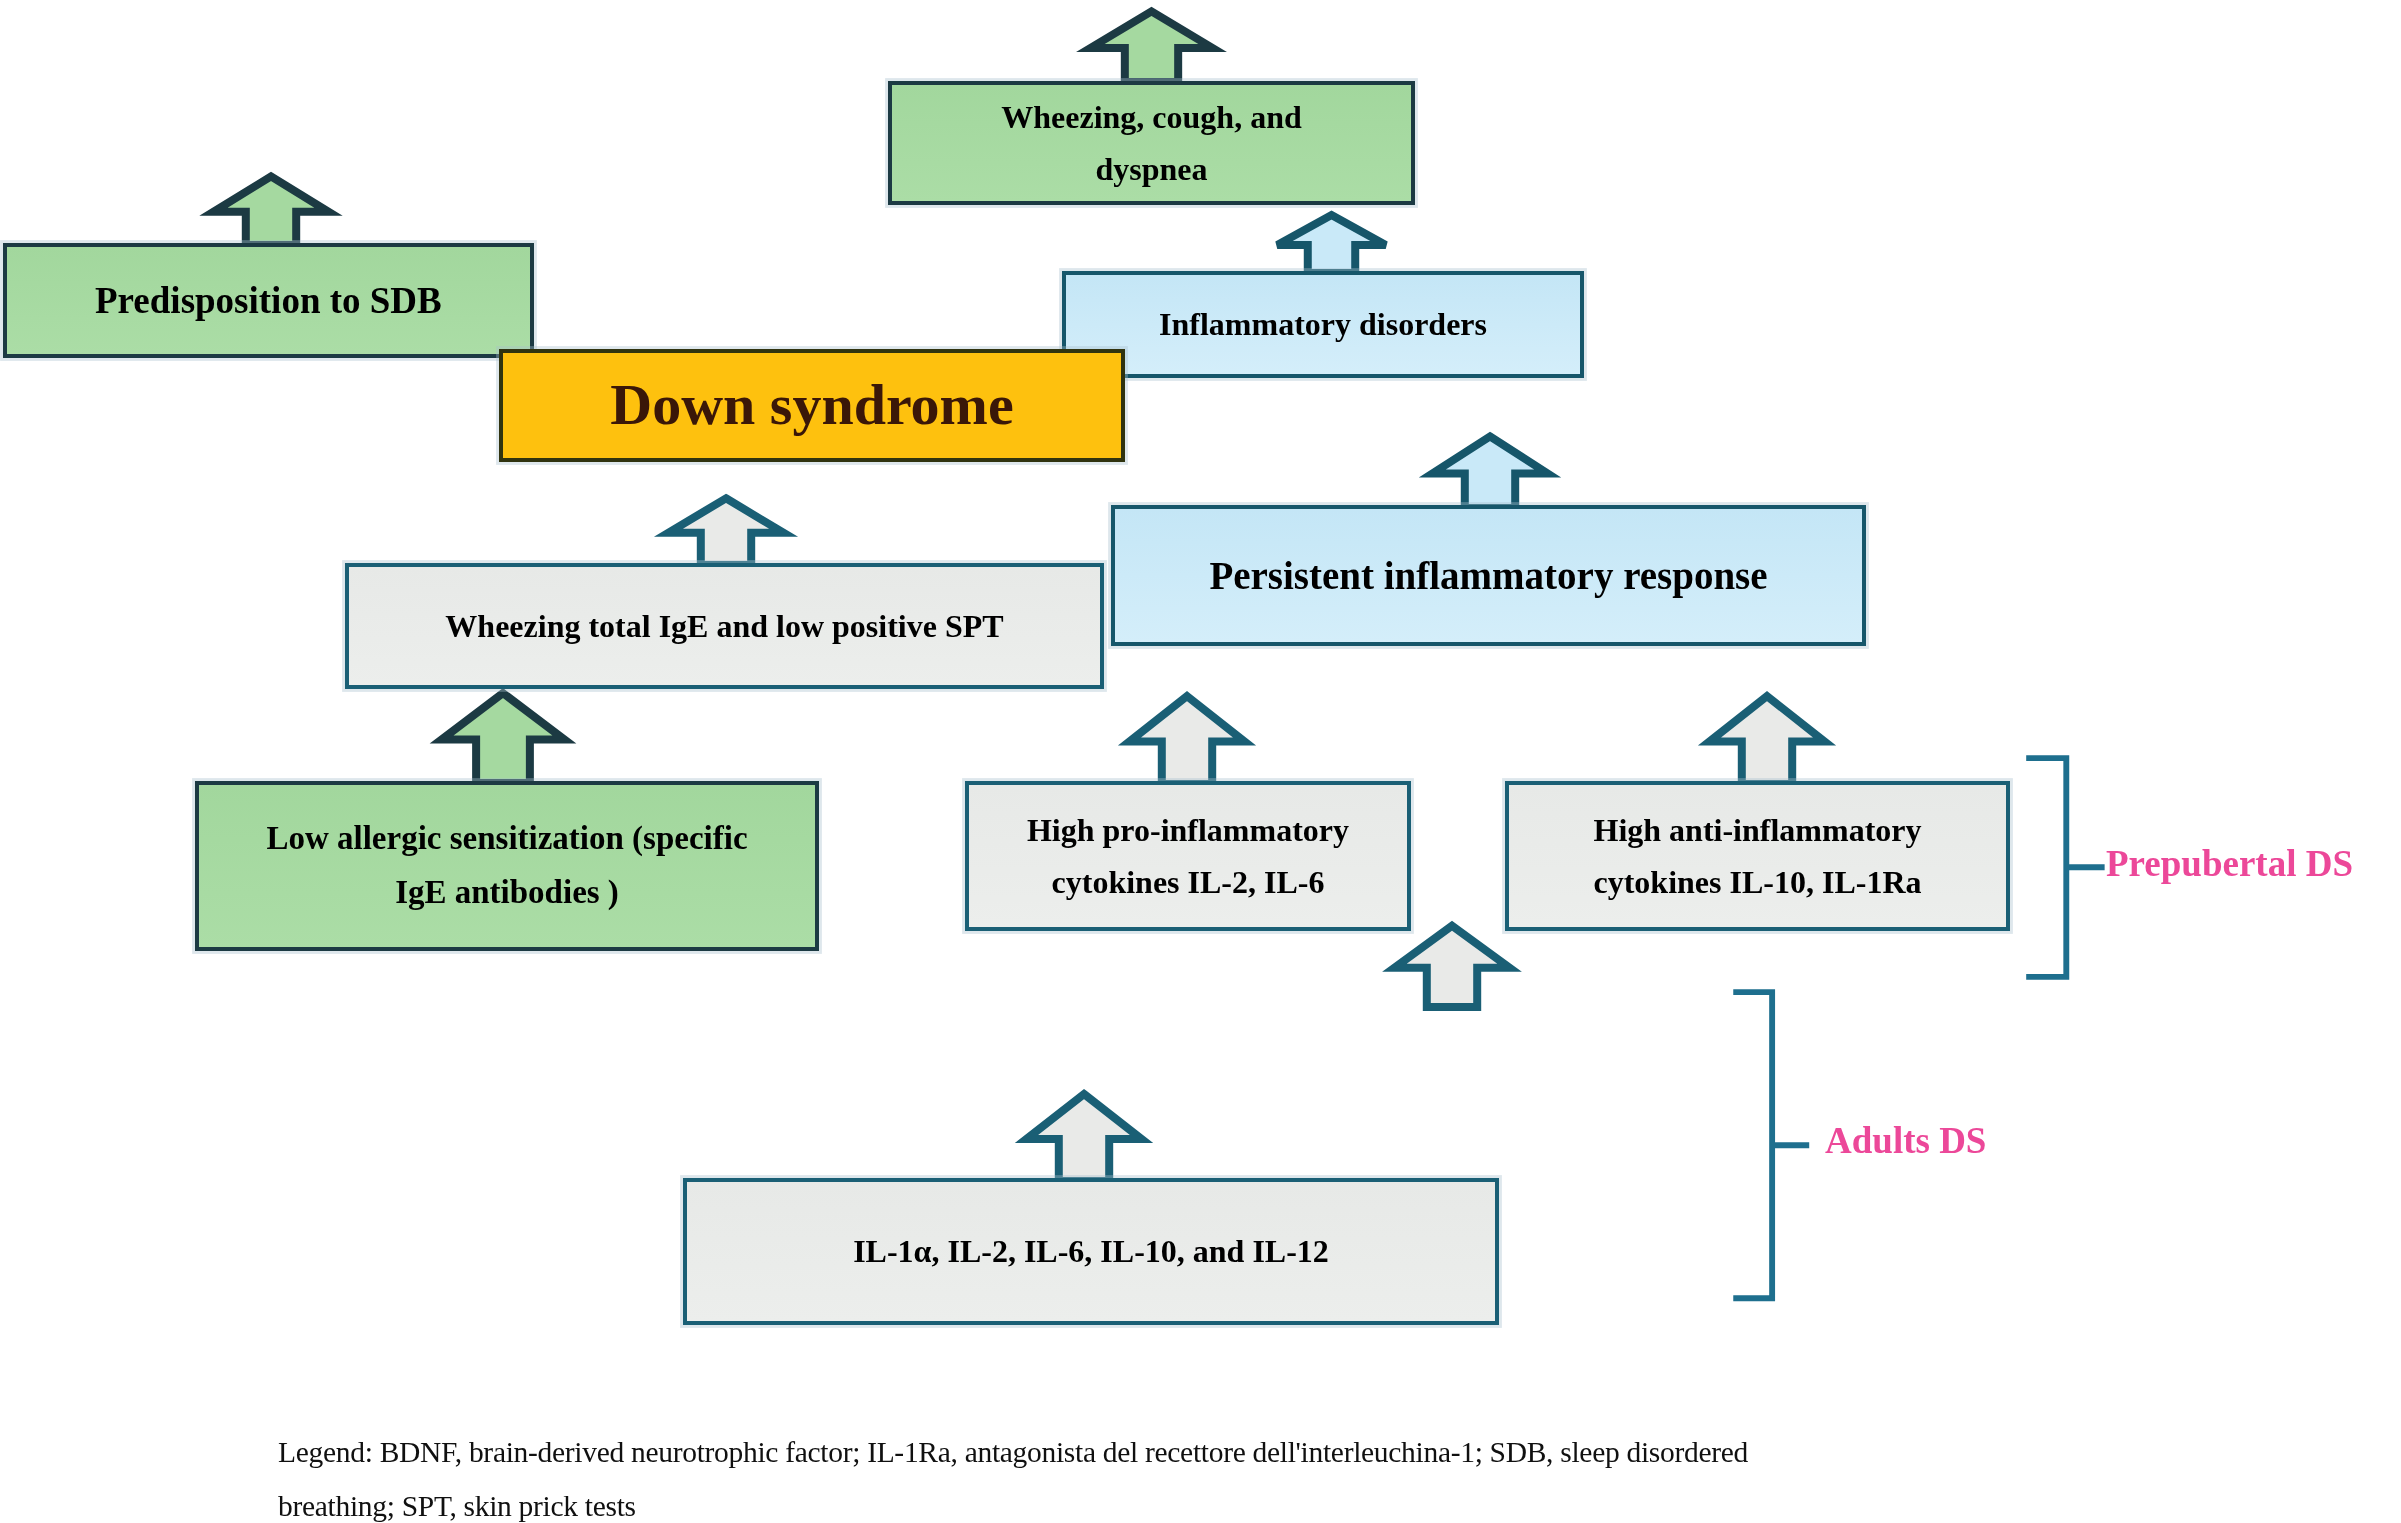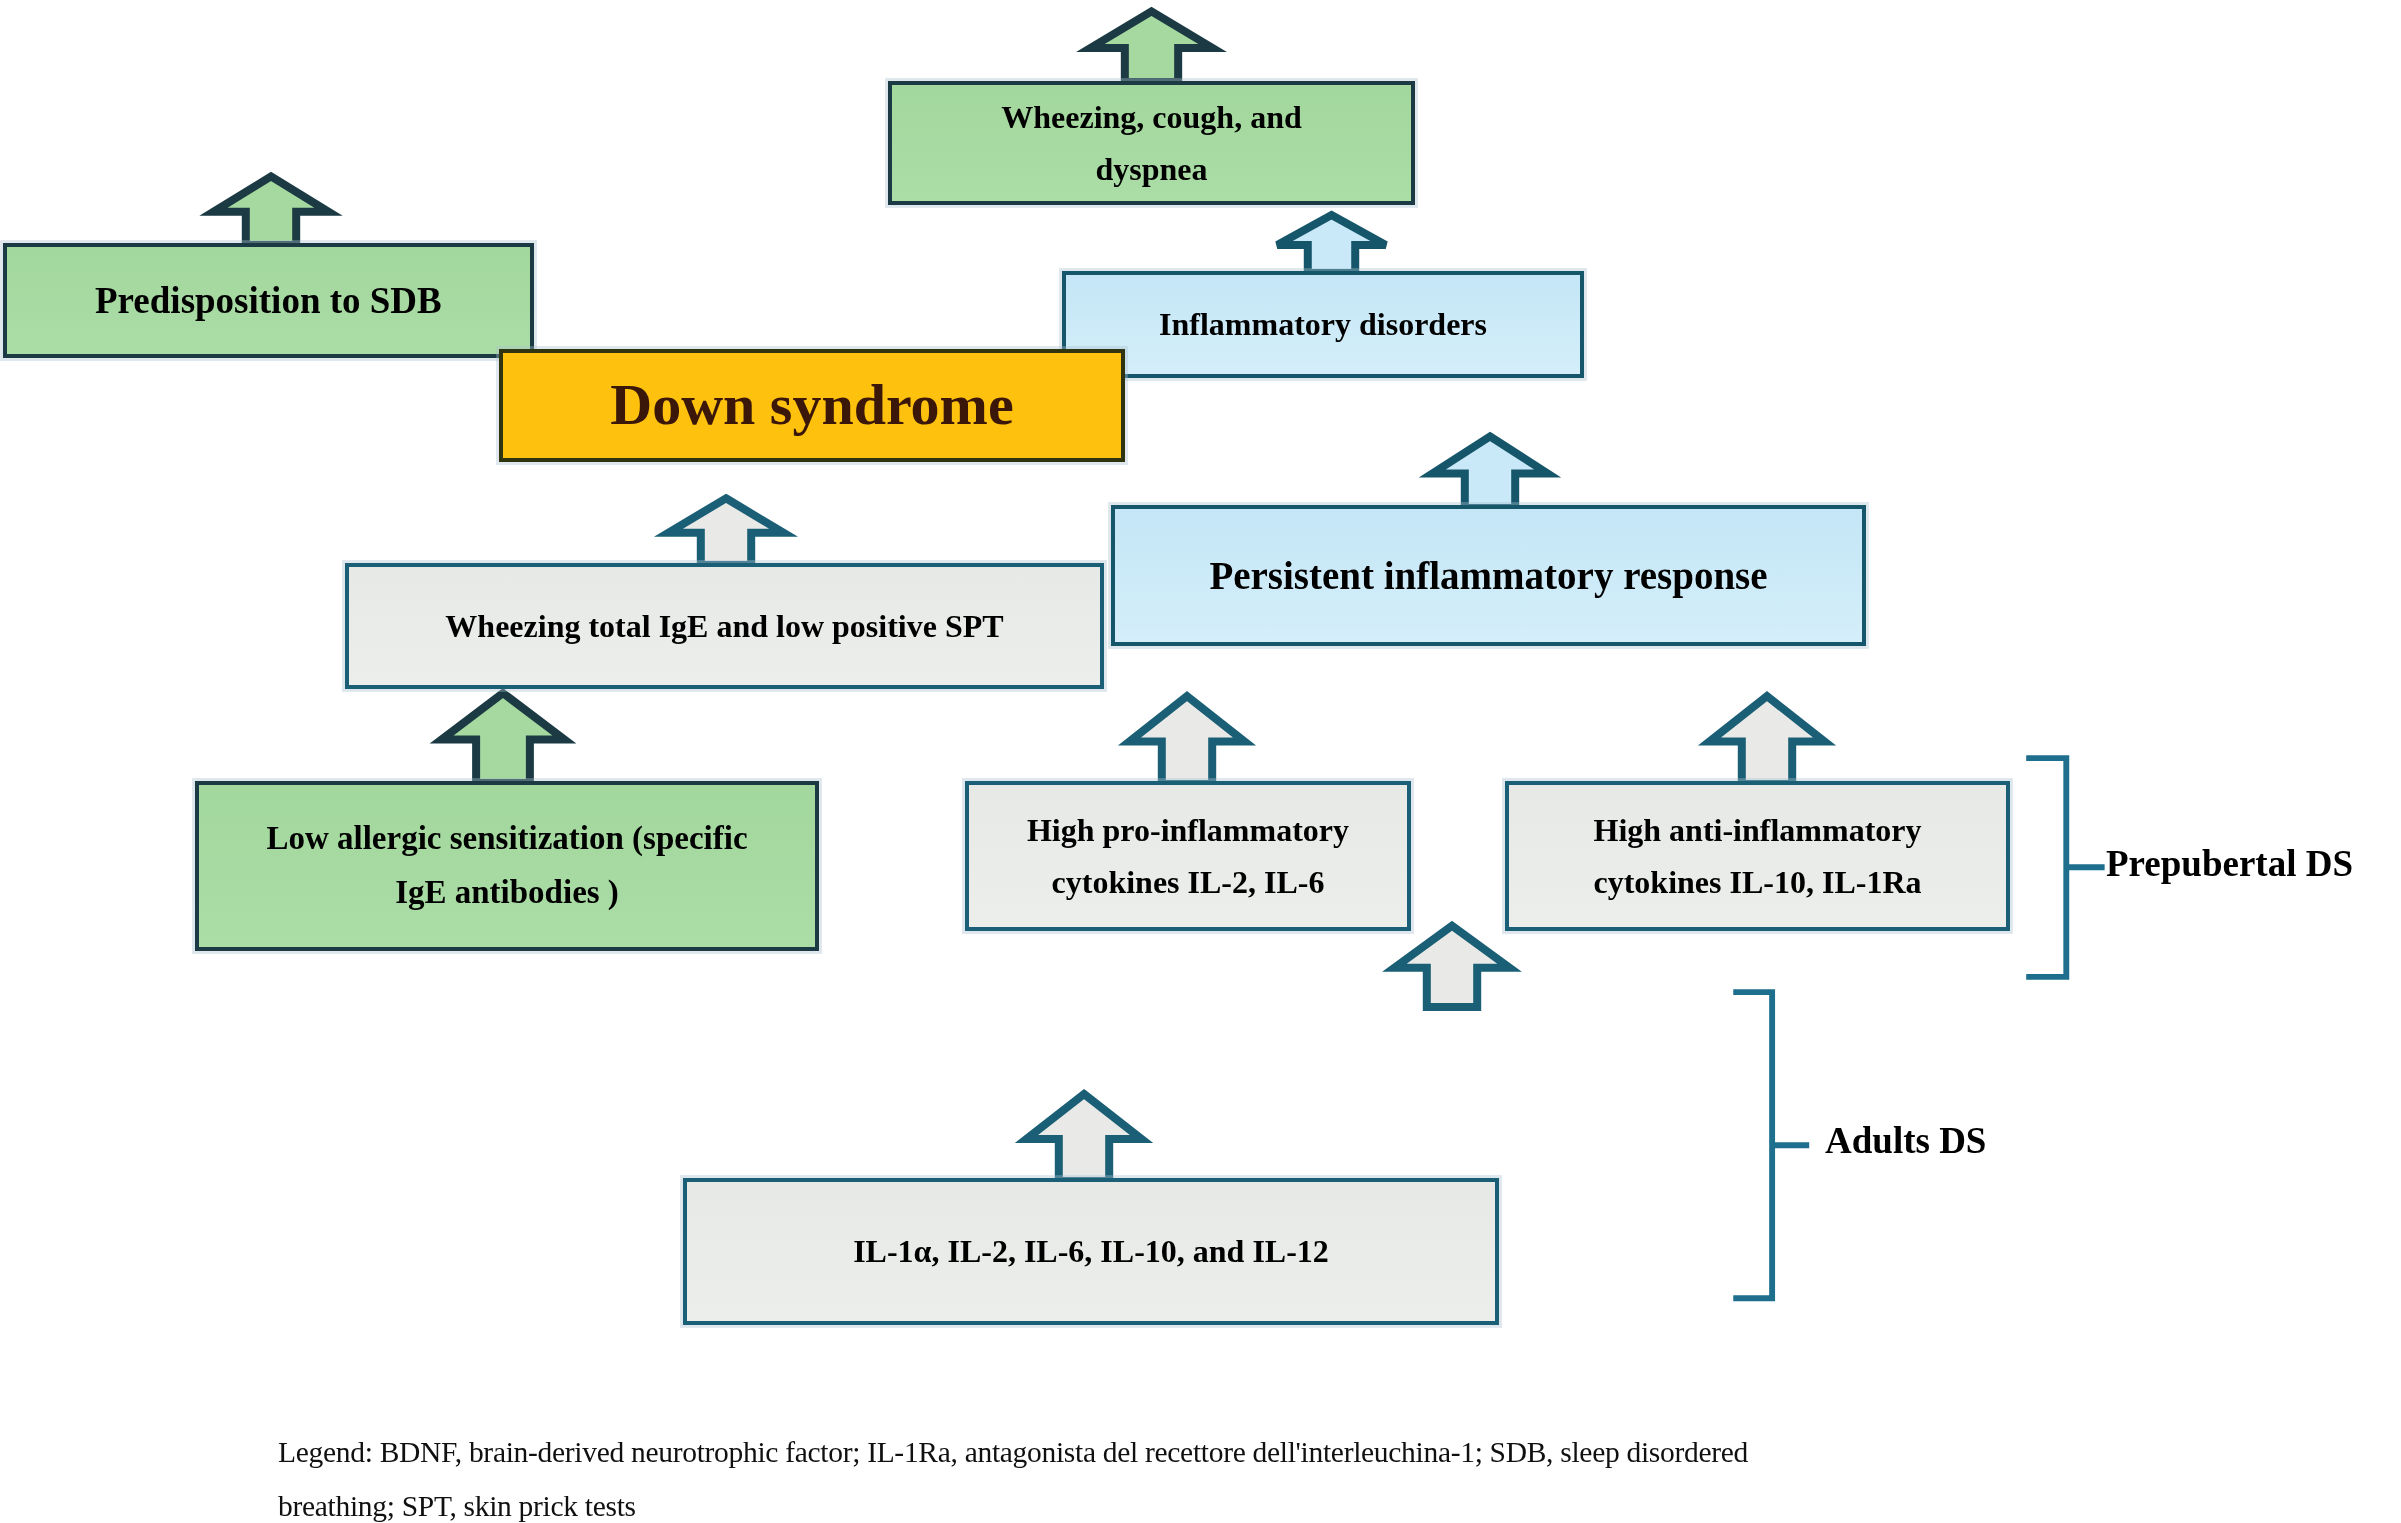--- a/index.html
+++ b/index.html
@@ -45,21 +45,21 @@
   .arrow { position: absolute; z-index: 1; overflow: visible; }
   .arrow polygon { stroke-width: 8px; stroke-linejoin: miter; }
   .arrow.a-green polygon { fill: var(--green-fill); stroke: var(--green-border); }
   .arrow.a-blue  polygon { fill: var(--blue-fill);  stroke: var(--blue-border); }
   .arrow.a-gray  polygon { fill: var(--gray-fill);  stroke: var(--gray-border); }
 
   
   .bracket { position: absolute; z-index: 1; overflow: visible; }
   .bracket path { fill: none; stroke: var(--bracket); stroke-width: 10px; stroke-linecap: square; }
   .group-label {
-    position: absolute; font-weight: 700; color: #000000;
+    position: absolute; font-weight: 700; color: #ec4899;
     font-size: 37px; white-space: nowrap; z-index: 2;
   }
   #label-prepubertal { left: 2106px; top: 842px; }
   #label-adults      { left: 1825px; top: 1119px; }
 
   
   #legend {
     position: absolute; left: 278px; top: 1425px; width: 2014px;
     font-size: 29.5px; line-height: 1.84; color: #101010;
     font-weight: 400; letter-spacing: -0.3px; z-index: 2;

